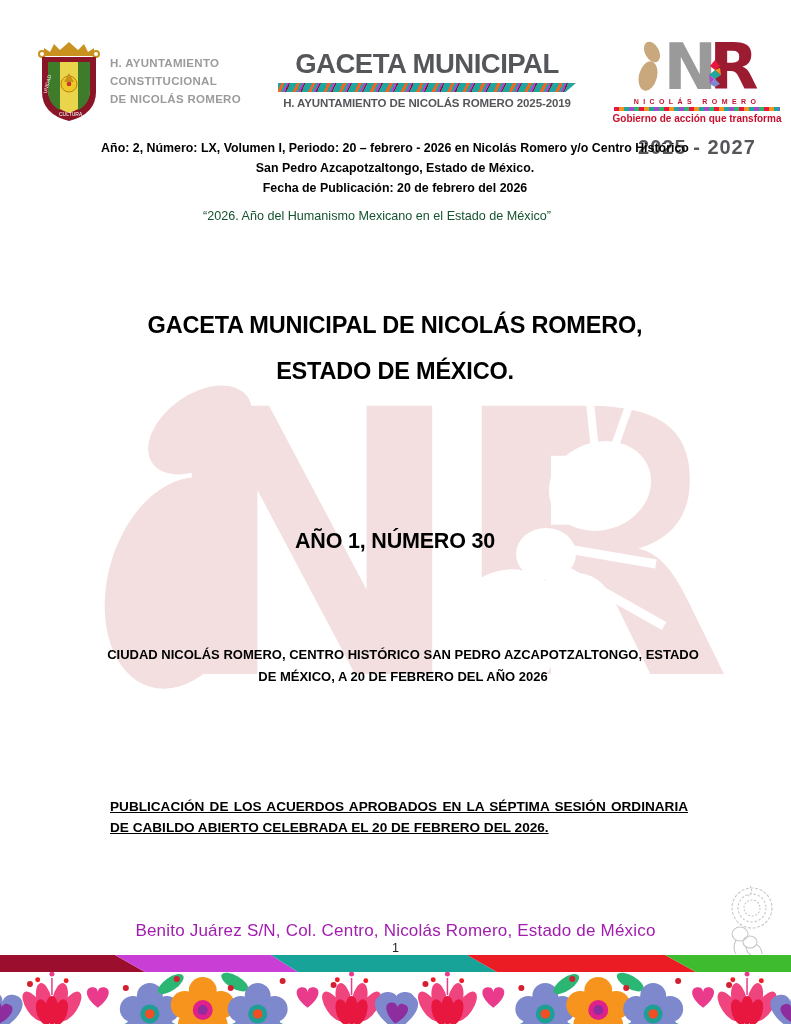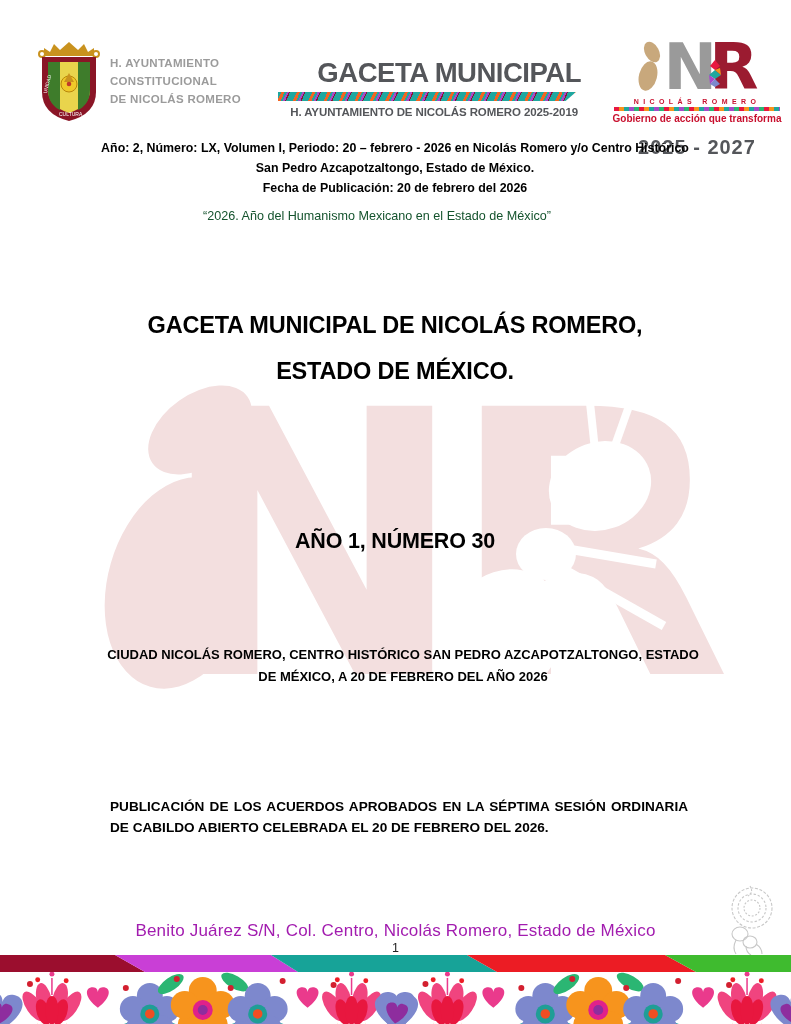--- a/index.html
+++ b/index.html
@@ -5,21 +5,21 @@
   html,body{margin:0;padding:0;background:#777;}
   .page{
     position:relative;width:791px;height:1024px;margin:0 auto;
     background:#fff;overflow:hidden;
     font-family:"Liberation Sans",sans-serif;color:#000;
   }
   
   .hdr{position:absolute;top:38px;left:0;width:754px;height:100px;}
   .coat{position:absolute;left:36px;top:2px;display:flex;align-items:center;gap:8px;}
   .coat-text{font-size:11.5px;font-weight:700;color:#9b9b9b;line-height:1.55;letter-spacing:.3px;}
-  .gaceta{position:absolute;left:276px;top:20px;width:302px;text-align:right;}
+  .gaceta{position:absolute;left:276px;top:11px;width:302px;text-align:center;}
   .gaceta-title{font-size:27px;font-weight:800;color:#54565a;letter-spacing:-.5px;transform:scaleX(1.02);white-space:nowrap;}
   .gaceta-stripe{height:9px;margin:3px 2px 5px 2px;
     background:repeating-linear-gradient(115deg,#1fa79f 0 3px,#f26522 3px 6px,#1fa79f 6px 8px,#a64ac9 8px 10px,#8c1333 10px 11px,#1fa79f 11px 14px);
     clip-path:polygon(0 0,100% 0,96.5% 100%,0 100%);}
   .gaceta-sub{font-size:11.5px;font-weight:700;color:#54565a;white-space:nowrap;letter-spacing:-.1px;}
   .nr{position:absolute;left:608px;top:-6px;width:178px;text-align:center;}
   .nr-row{display:flex;align-items:flex-end;justify-content:center;height:62px;}
   .nr-letter{font-size:64px;font-weight:800;line-height:.85;font-family:"DejaVu Sans","Liberation Sans",sans-serif;}
   .nr-n{color:#9a9a9a;}
   .nr-r{color:var(--brand_maroon);margin-left:-4px;}
@@ -39,21 +39,21 @@
   .main-title{position:absolute;top:302px;left:55px;width:680px;text-align:center;
     font-size:23.5px;font-weight:800;line-height:46px;letter-spacing:-.2px;z-index:2;}
   .watermark{position:absolute;left:50px;top:368px;z-index:1;}
   .issue{position:absolute;top:529px;left:95px;width:600px;text-align:center;
     font-size:21.5px;font-weight:800;letter-spacing:-.2px;z-index:2;}
   .place-date{position:absolute;top:644px;left:103px;width:600px;text-align:center;
     font-size:13px;font-weight:700;line-height:1.7;z-index:2;}
   .sumario{position:absolute;top:758px;left:95px;width:600px;text-align:center;
     font-size:12.8px;font-weight:800;z-index:2;}
   .summary-text{position:absolute;top:796px;left:110px;width:578px;text-align:justify;
-    font-size:13.6px;font-weight:800;line-height:1.55;z-index:2;}
+    font-size:13.6px;font-weight:800;line-height:1.55;z-index:2;text-decoration:underline;}
   
   .address{position:absolute;top:921px;left:0;width:791px;text-align:center;
     font-size:17px;color:#a21caf;letter-spacing:.2px;z-index:2;}
   .pagenum{position:absolute;top:941px;left:0;width:791px;text-align:center;
     font-size:12.5px;color:#222;z-index:2;}
   .ant-sketch{position:absolute;left:720px;top:884px;z-index:1;}
   .stripe{position:absolute;left:0;top:955px;z-index:3;display:block;}
   .floral{position:absolute;left:0;top:972px;z-index:3;display:block;}
   .st-maroon{fill:var(--stripe_maroon);} .st-magenta{fill:var(--stripe_magenta);}
   .st-teal{fill:var(--stripe_teal);} .st-red{fill:var(--stripe_red);} .st-green{fill:var(--stripe_green);}

